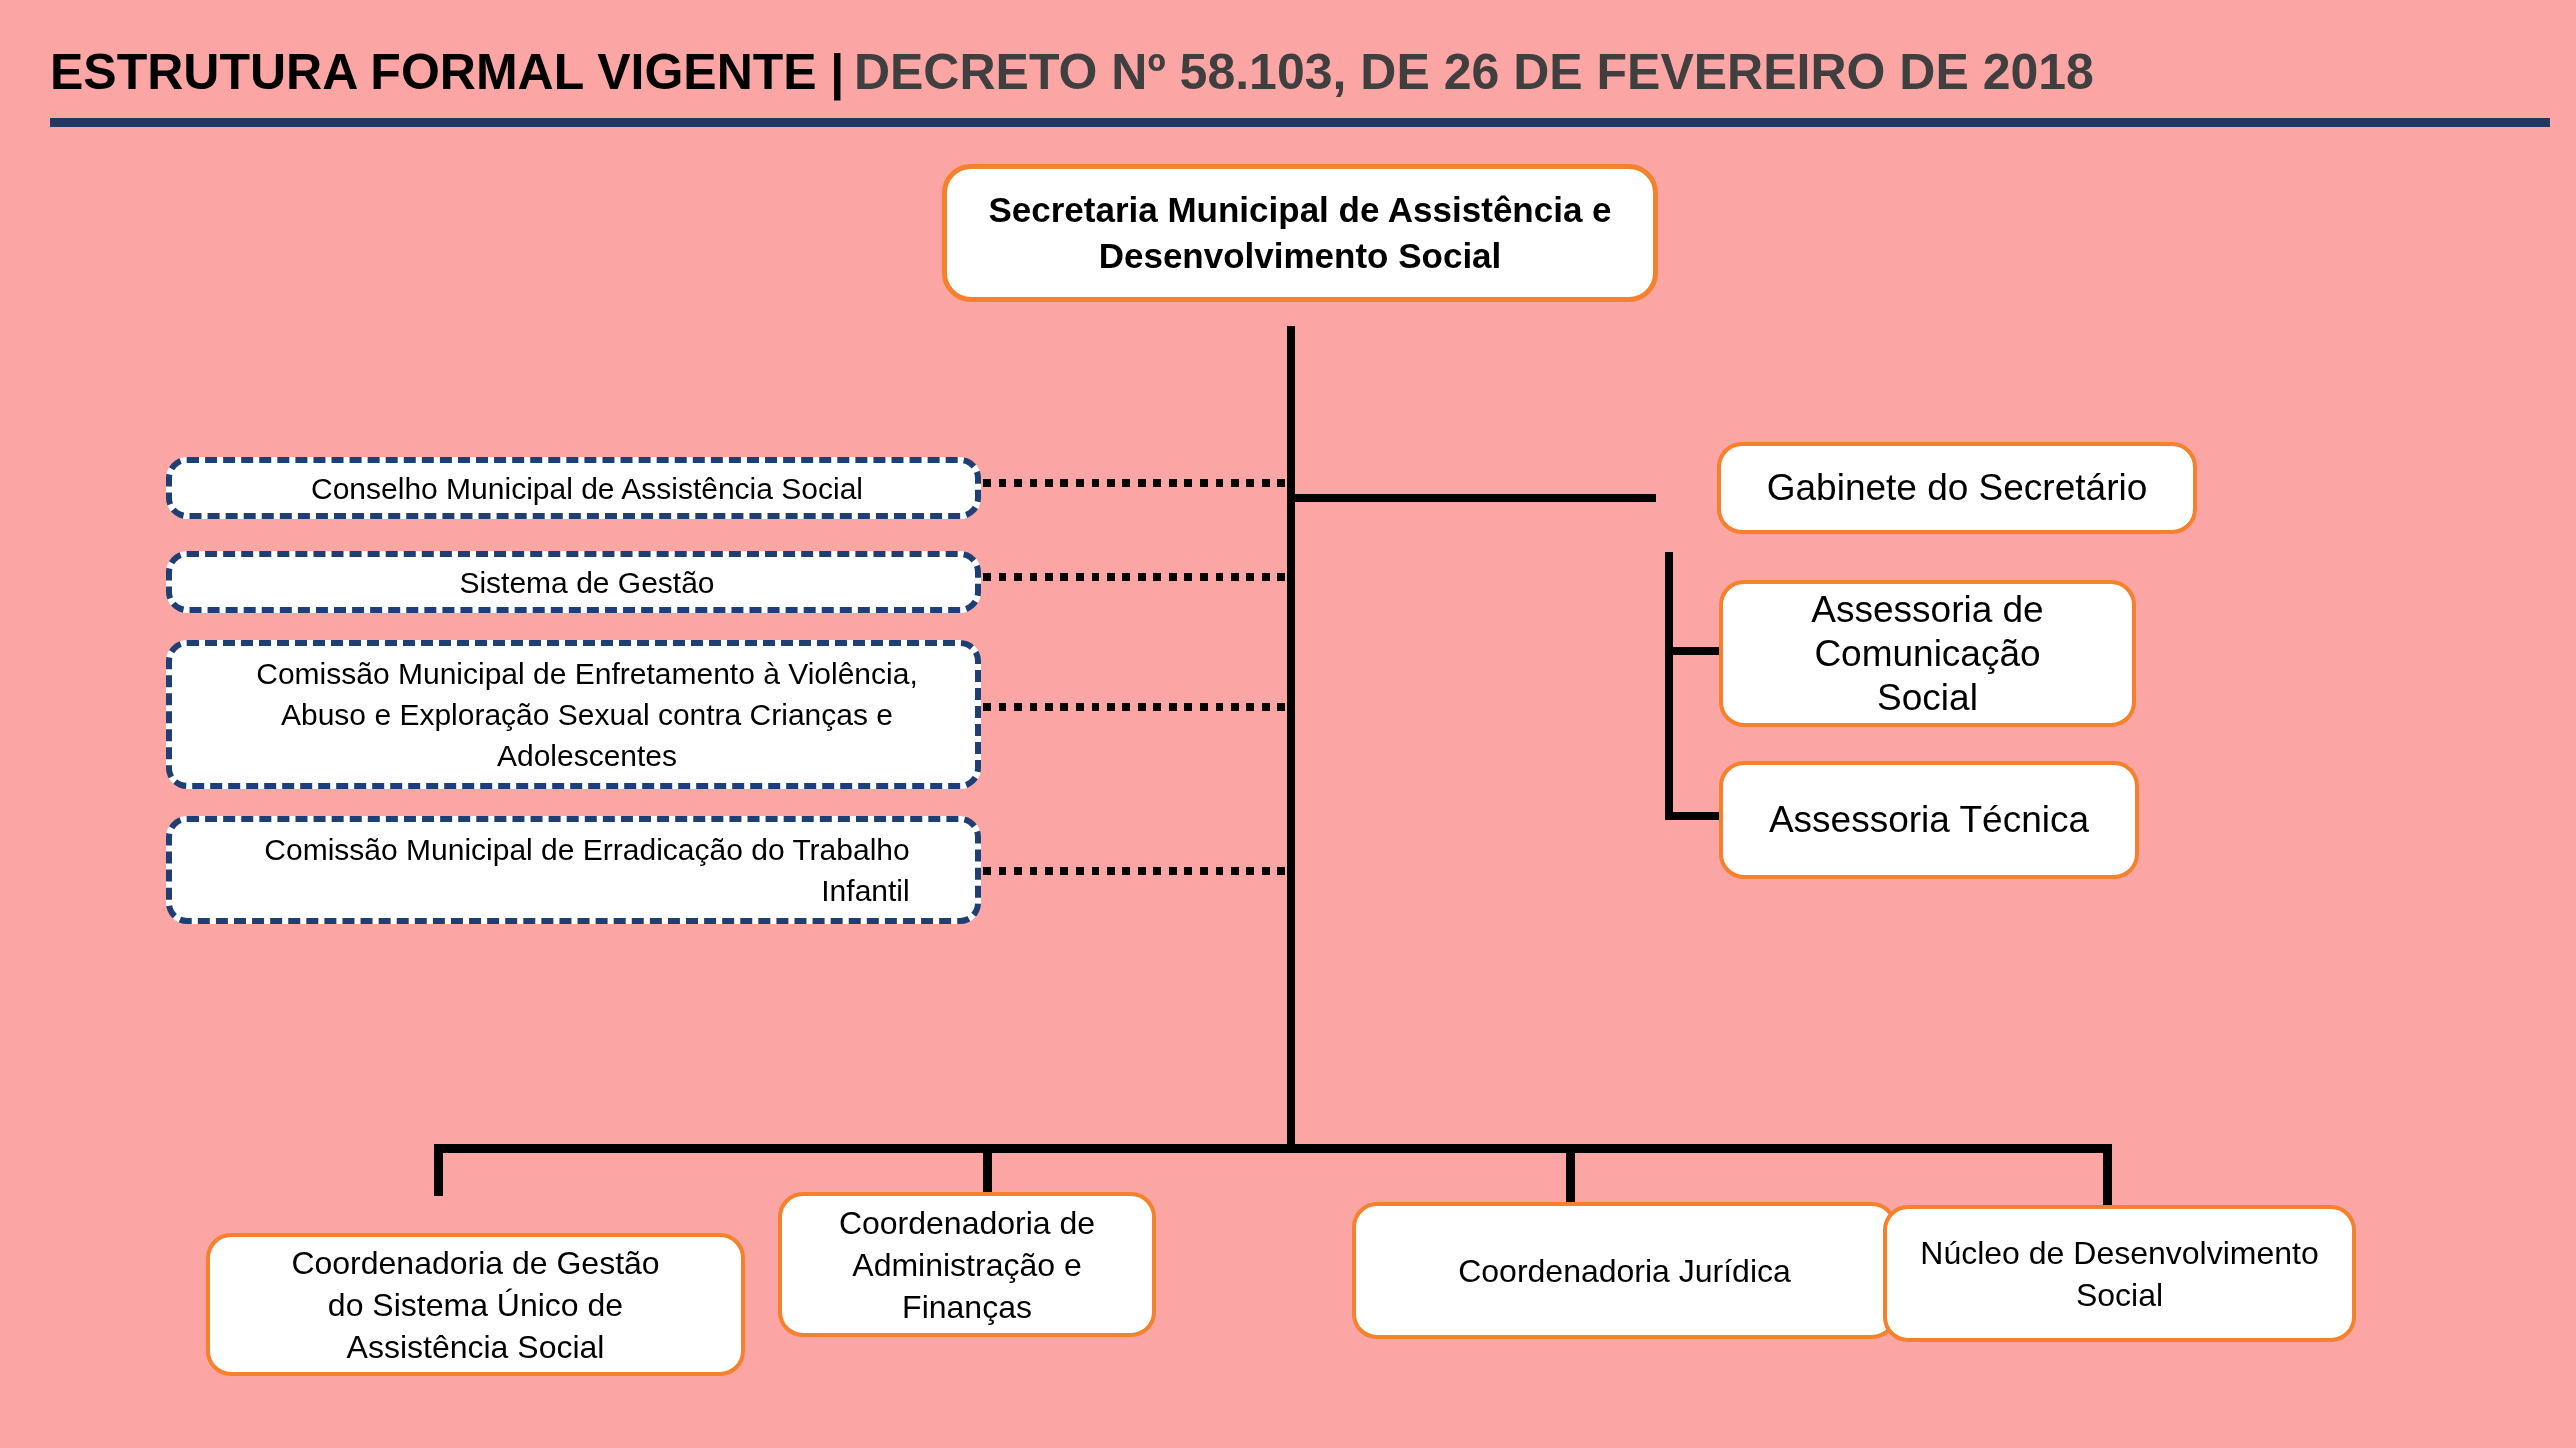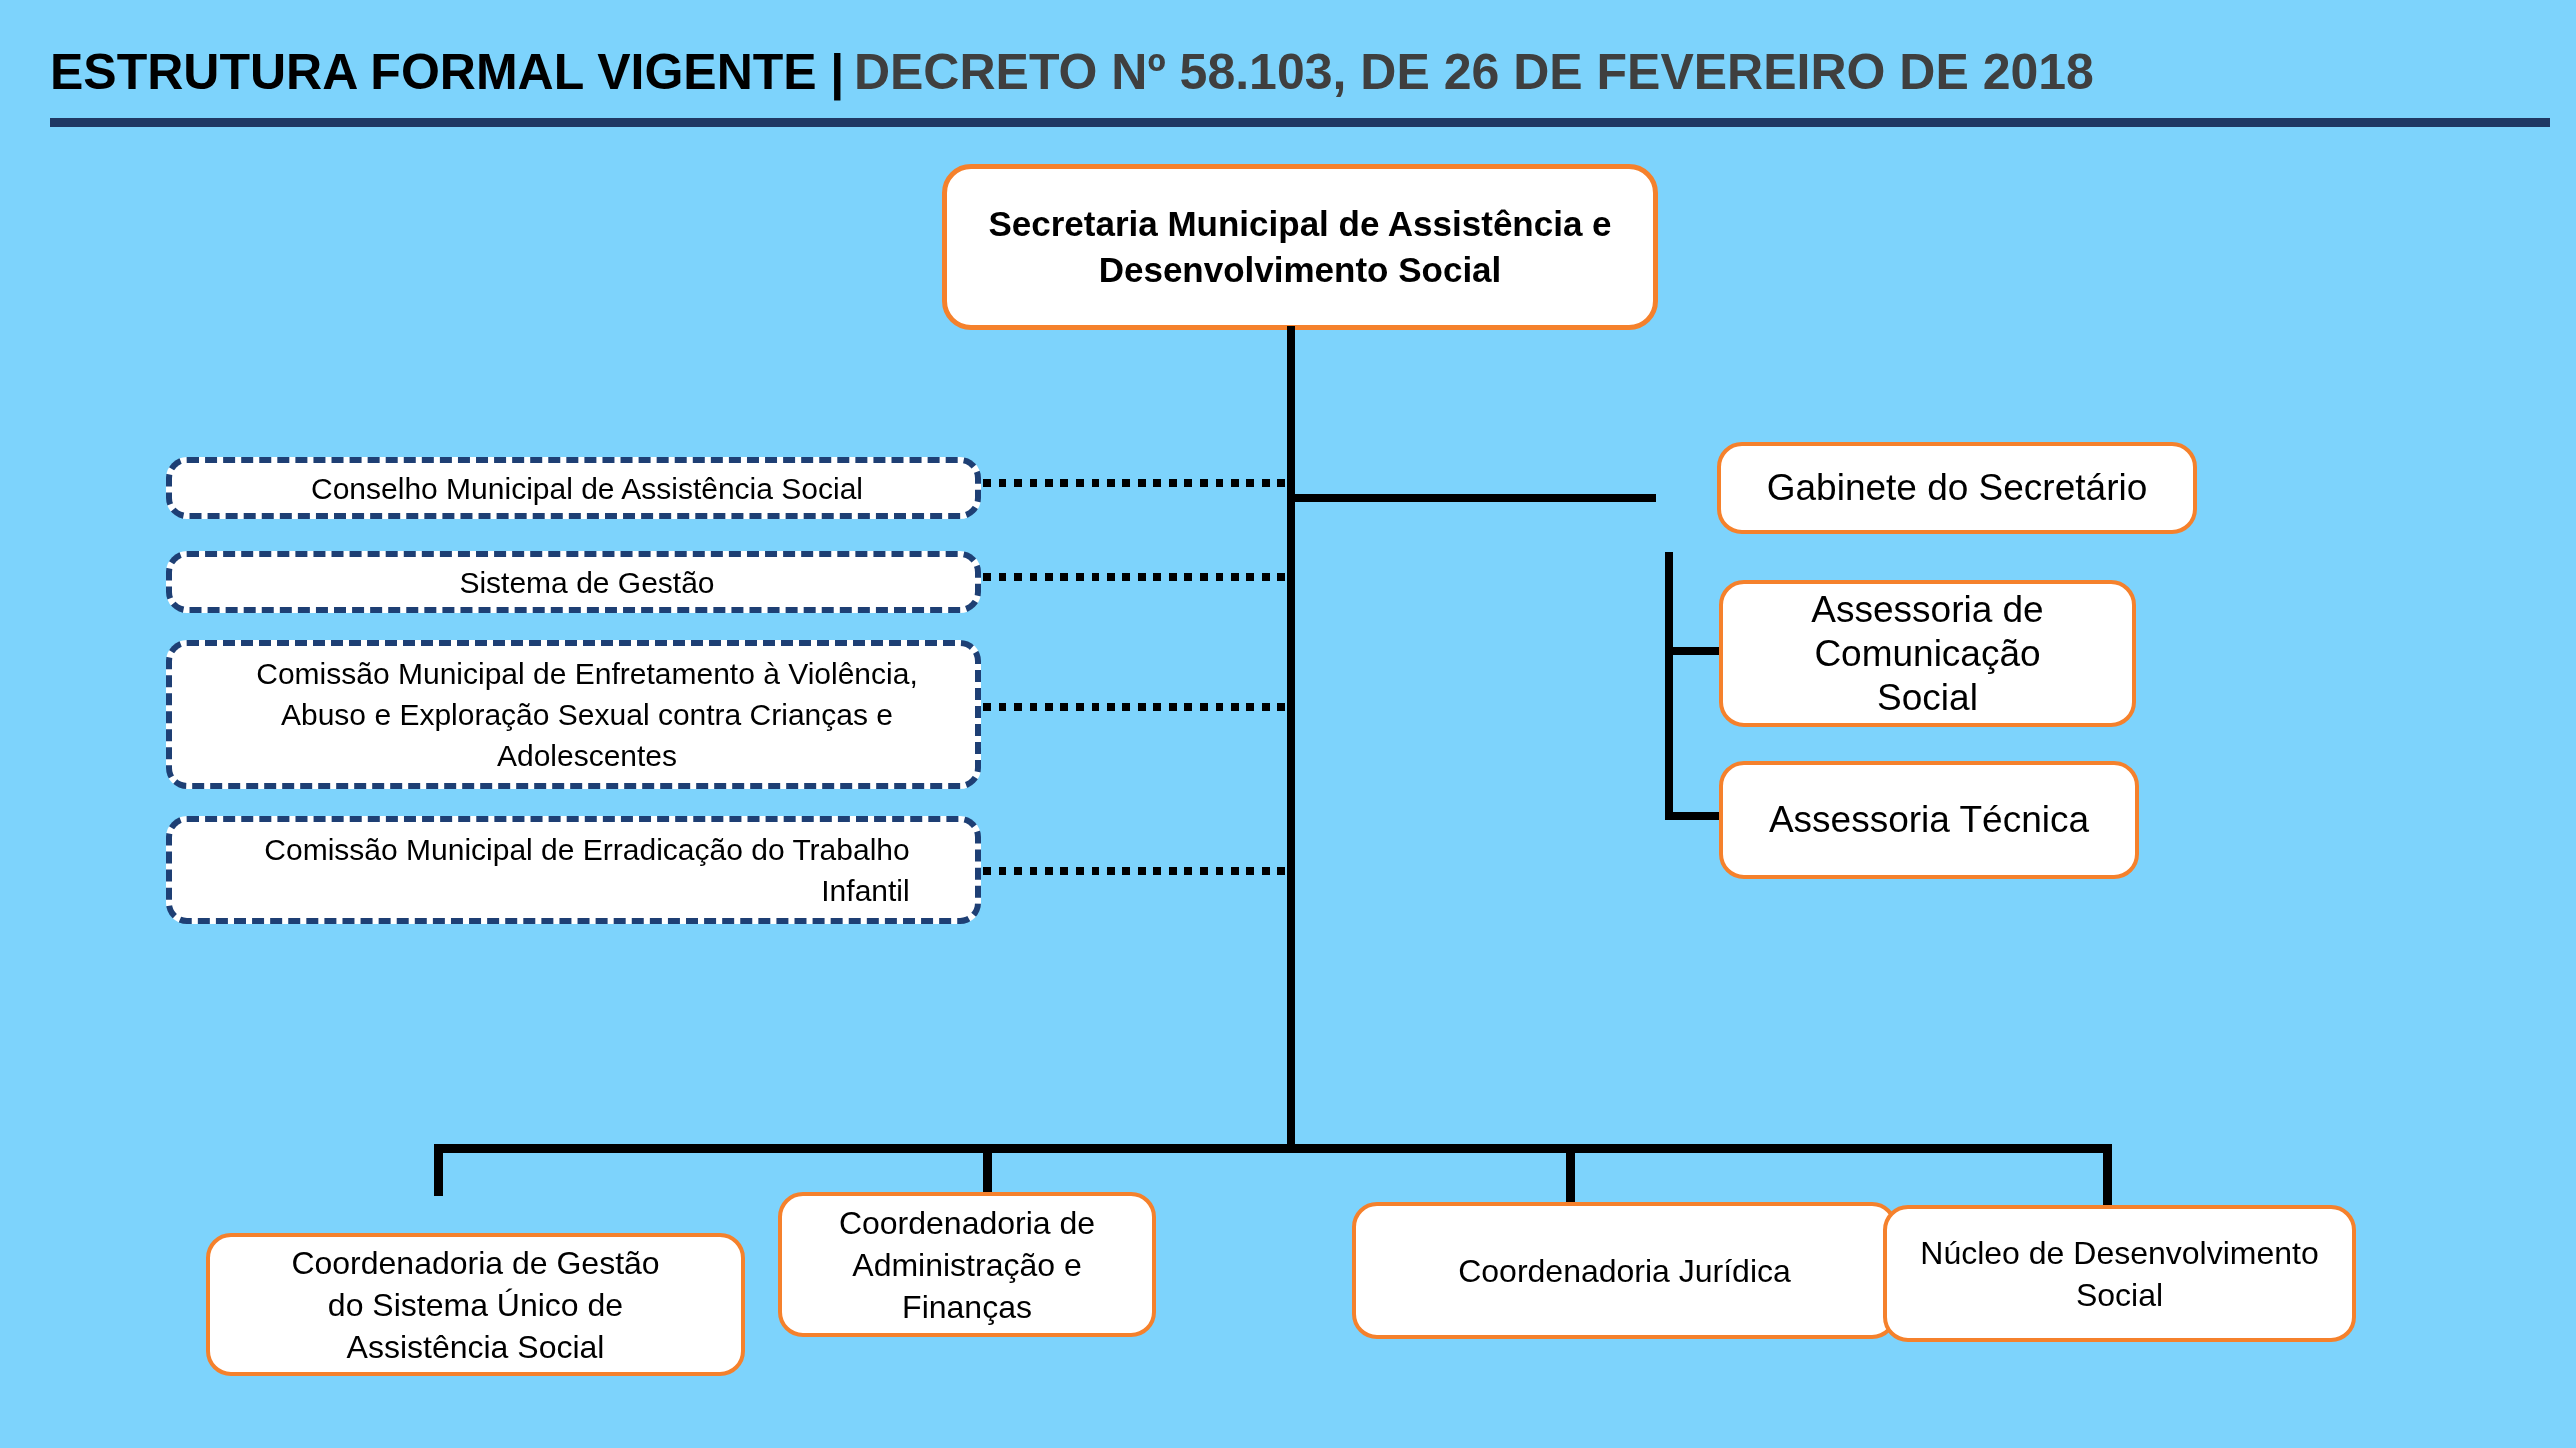--- a/index.html
+++ b/index.html
@@ -6,21 +6,21 @@
     --orange:#F5812C;
     --navy_dash:#1E3F74;
     --navy_rule:#1F3864;
     --text_gray:#3F3F3F;
     --line_black:#000000;
   }
   html,body{margin:0;padding:0;background:#ffffff;}
   #stage{
     position:relative;
     width:2576px;height:1449px;
-    background:#7dd3fc;
+    background:#fca5a5;
     overflow:hidden;
     font-family:"Liberation Sans",sans-serif;
   }
   
   .title{
     position:absolute;left:50px;top:44px;
     font-size:50px;font-weight:700;line-height:56px;
     color:#000;white-space:nowrap;letter-spacing:0px;
   }
   .title .sep{color:#000;font-weight:700;padding:0 9.7px 0 13.5px;}
@@ -53,21 +53,21 @@
 </head>
 <body>
 
 <div id="stage">
 
   <div class="title">
     <span>ESTRUTURA FORMAL VIGENTE</span><span class="sep">|</span><span class="secondary">DECRETO Nº 58.103, DE 26 DE FEVEREIRO DE 2018</span>
   </div>
   <div class="rule"></div>
 
-  <div class="node orange root-node" style="left:942px;top:164px;width:716px;height:166px;">
+  <div class="node orange root-node" style="left:942px;top:164px;width:716px;height:138px;">
     <span class="label">Secretaria Municipal  de Assistência e
 Desenvolvimento Social</span>
   </div>
 
   <div class="vline" style="left:1287px;top:326px;width:7.7px;height:823px;"></div>
 
   <div class="dots" style="left:983px;top:479px;width:305px;"></div>
   <div class="dots" style="left:983px;top:573px;width:305px;"></div>
   <div class="dots" style="left:983px;top:703px;width:305px;"></div>
   <div class="dots" style="left:983px;top:867px;width:305px;"></div>

